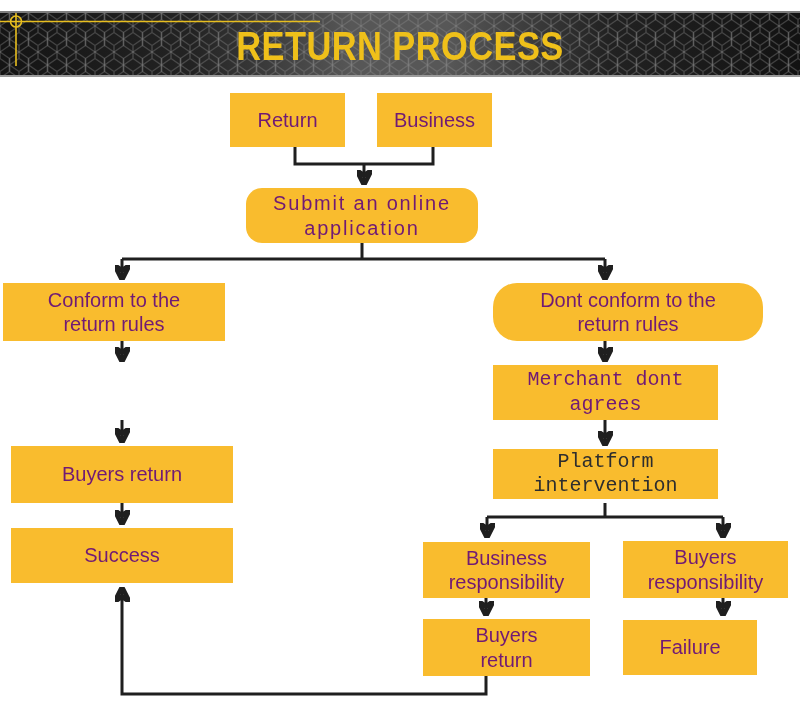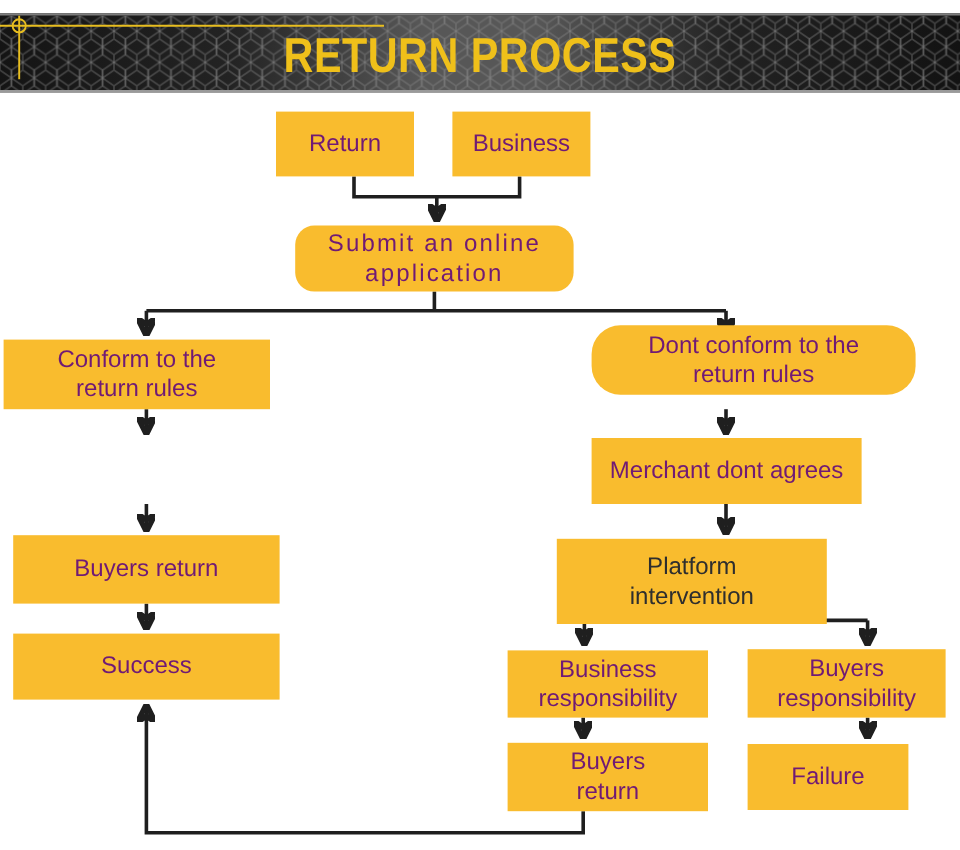--- a/index.html
+++ b/index.html
@@ -63,23 +63,23 @@
   .node.spaced { letter-spacing: 1.8px; }
 
   
   #n-return               { left:230px; top: 93px; width:115px; height:54px; }
   #n-exchanges            { left:377px; top: 93px; width:115px; height:54px; }
   #n-submit               { left:246px; top:188px; width:232px; height:55px;border-radius:16px; }
   #n-conform              { left: 3px; top:283px; width:222px; height:58px; }
   #n-merchant-agrees      { left: 11px; top:365px; width:222px; height:55px; }
   #n-buyers-return-left   { left: 11px; top:446px; width:222px; height:57px; }
   #n-success              { left: 11px; top:528px; width:222px; height:55px; }
-  #n-dont-conform         { left:493px; top:271px; width:270px; height:58px;border-radius:24px; }
-  #n-merchant-dont-agrees { left:493px; top:365px; width:225px; height:55px; }
-  #n-platform             { left:464px; top:449px; width:225px; height:71px; }
+  #n-dont-conform         { left:493px; top:283px; width:270px; height:58px;border-radius:24px; }
+  #n-merchant-dont-agrees { left:493px; top:365px; width:225px; height:55px;font-family:Liberation Mono, monospace; }
+  #n-platform             { left:493px; top:449px; width:225px; height:50px;font-family:Liberation Mono, monospace; }
   #n-business-resp        { left:423px; top:542px; width:167px; height:56px; }
   #n-buyers-resp          { left:623px; top:541px; width:165px; height:57px; }
   #n-buyers-return-bottom { left:423px; top:619px; width:167px; height:57px; }
   #n-failure              { left:623px; top:620px; width:134px; height:55px; }
 
   
   .connectors {
     position: absolute;
     left: 0; top: 0;
     width: 800px; height: 708px;

